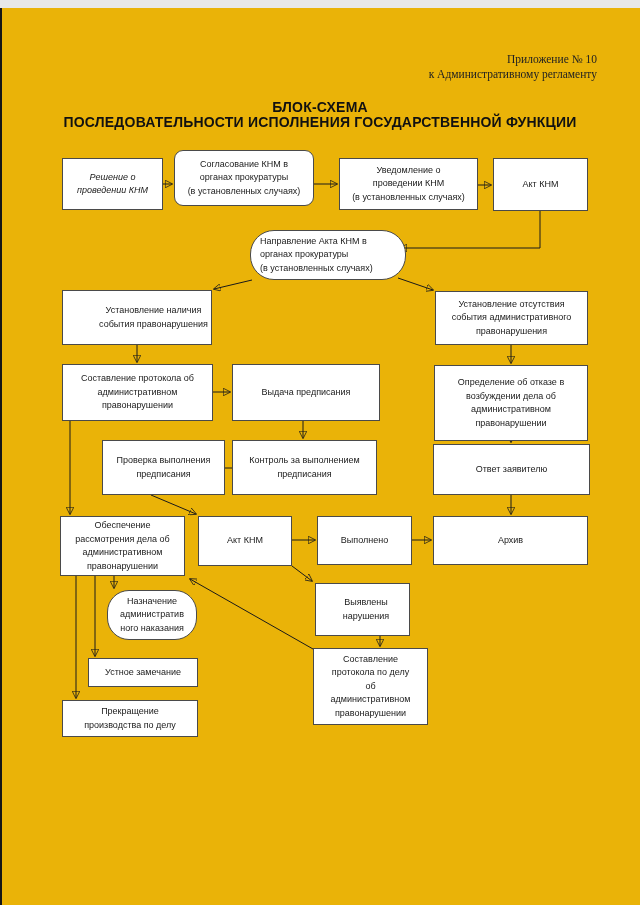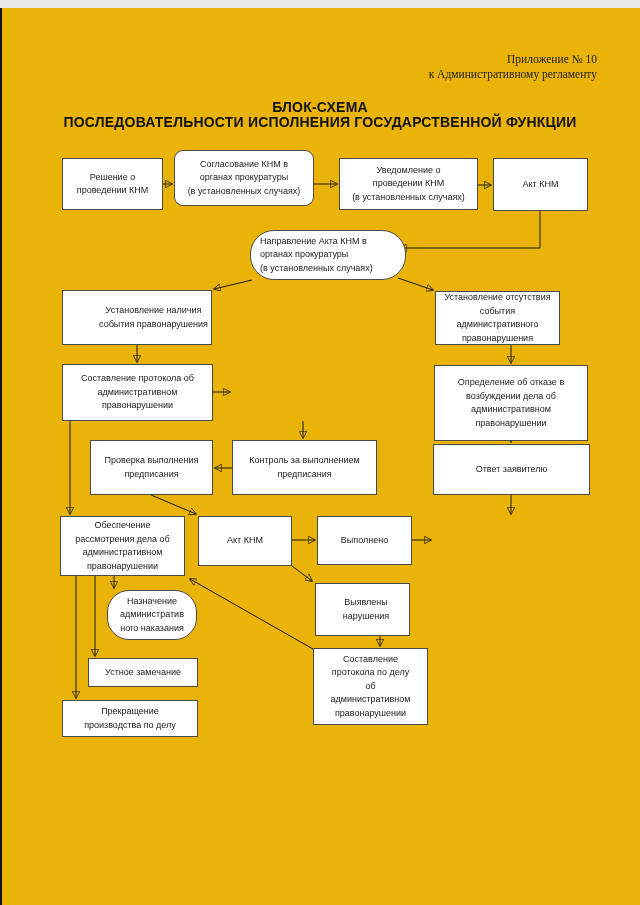--- a/index.html
+++ b/index.html
@@ -21,31 +21,31 @@
     position:absolute; box-sizing:border-box; background:#ffffff;
     border:1px solid #4a4a4a;
     display:flex; align-items:center; justify-content:center;
     text-align:center; font-size:9px; line-height:13.5px; color:#1a1a1a;
     white-space:pre-line; padding:1px 3px;
   }
   .node.left-text { justify-content:flex-start; text-align:left; padding-left:9px; }
   svg.connectors { position:absolute; left:0; top:0; width:640px; height:905px; }
   svg.connectors path { stroke:#1a1a1a; stroke-width:1; fill:none; }
 
-  #n-reshenie        { left:62px;  top:150px; width:101px; height:52px; }
+  #n-reshenie        { left:62px;  top:150px; width:101px; height:52px;font-style:italic; }
   #n-soglasovanie    { left:174px; top:142px; width:140px; height:56px;border-radius:9px; }
   #n-uvedomlenie     { left:339px; top:150px; width:139px; height:52px; }
   #n-akt1            { left:493px; top:150px; width:95px;  height:53px; }
   #n-napravlenie     { left:250px; top:222px; width:156px; height:50px;border-radius:24px; }
   #n-ust-nalichiya   { left:62px;  top:282px; width:150px; height:55px;padding-left:36px; }
-  #n-ust-otsutstviya { left:435px; top:283px; width:125px; height:54px; }
+  #n-ust-otsutstviya { left:435px; top:283px; width:153px; height:54px; }
   #n-sostavlenie1    { left:62px;  top:356px; width:151px; height:57px; }
   #n-vydacha         { left:232px; top:356px; width:148px; height:57px; }
   #n-opredelenie     { left:434px; top:357px; width:154px; height:76px; }
-  #n-proverka        { left:90px;  top:432px; width:123px; height:55px; }
+  #n-proverka        { left:102px;  top:432px; width:123px; height:55px; }
   #n-kontrol         { left:232px; top:432px; width:145px; height:55px; }
   #n-otvet           { left:433px; top:436px; width:157px; height:51px; }
   #n-obespechenie    { left:60px;  top:508px; width:125px; height:60px; }
   #n-akt2            { left:198px; top:508px; width:94px;  height:50px; }
   #n-vypolneno       { left:317px; top:508px; width:95px;  height:49px; }
   #n-arhiv           { left:433px; top:508px; width:155px; height:49px; }
   #n-naznachenie     { left:107px; top:582px; width:90px;  height:50px;border-radius:22px; }
   #n-vyyavleny       { left:315px; top:575px; width:95px;  height:53px;padding-left:10px; }
   #n-ustnoe          { left:88px;  top:650px; width:110px; height:29px; }
   #n-prekrashchenie  { left:62px;  top:692px; width:136px; height:37px; }
@@ -112,35 +112,37 @@
 органах прокуратуры
 (в установленных случаях)</div>
   <div class="node" id="n-ust-nalichiya">Установление наличия
 события правонарушения</div>
   <div class="node" id="n-ust-otsutstviya">Установление отсутствия
 события административного
 правонарушения</div>
   <div class="node" id="n-sostavlenie1">Составление протокола об
 административном
 правонарушении</div>
+  <div class="node" id="n-vydacha">Выдача предписания</div>
   <div class="node" id="n-opredelenie">Определение об отказе в
 возбуждении дела об
 административном
 правонарушении</div>
   <div class="node" id="n-proverka">Проверка выполнения
 предписания</div>
   <div class="node" id="n-kontrol">Контроль за выполнением
 предписания</div>
   <div class="node" id="n-otvet">Ответ заявителю</div>
   <div class="node" id="n-obespechenie">Обеспечение
 рассмотрения дела об
 административном
 правонарушении</div>
   <div class="node" id="n-akt2">Акт КНМ</div>
   <div class="node" id="n-vypolneno">Выполнено</div>
+  <div class="node" id="n-arhiv">Архив</div>
   <div class="node" id="n-naznachenie">Назначение
 административ
 ного наказания</div>
   <div class="node" id="n-vyyavleny">Выявлены
 нарушения</div>
   <div class="node" id="n-ustnoe">Устное замечание</div>
   <div class="node" id="n-prekrashchenie">Прекращение
 производства по делу</div>
   <div class="node" id="n-sostavlenie2">Составление
 протокола по делу

